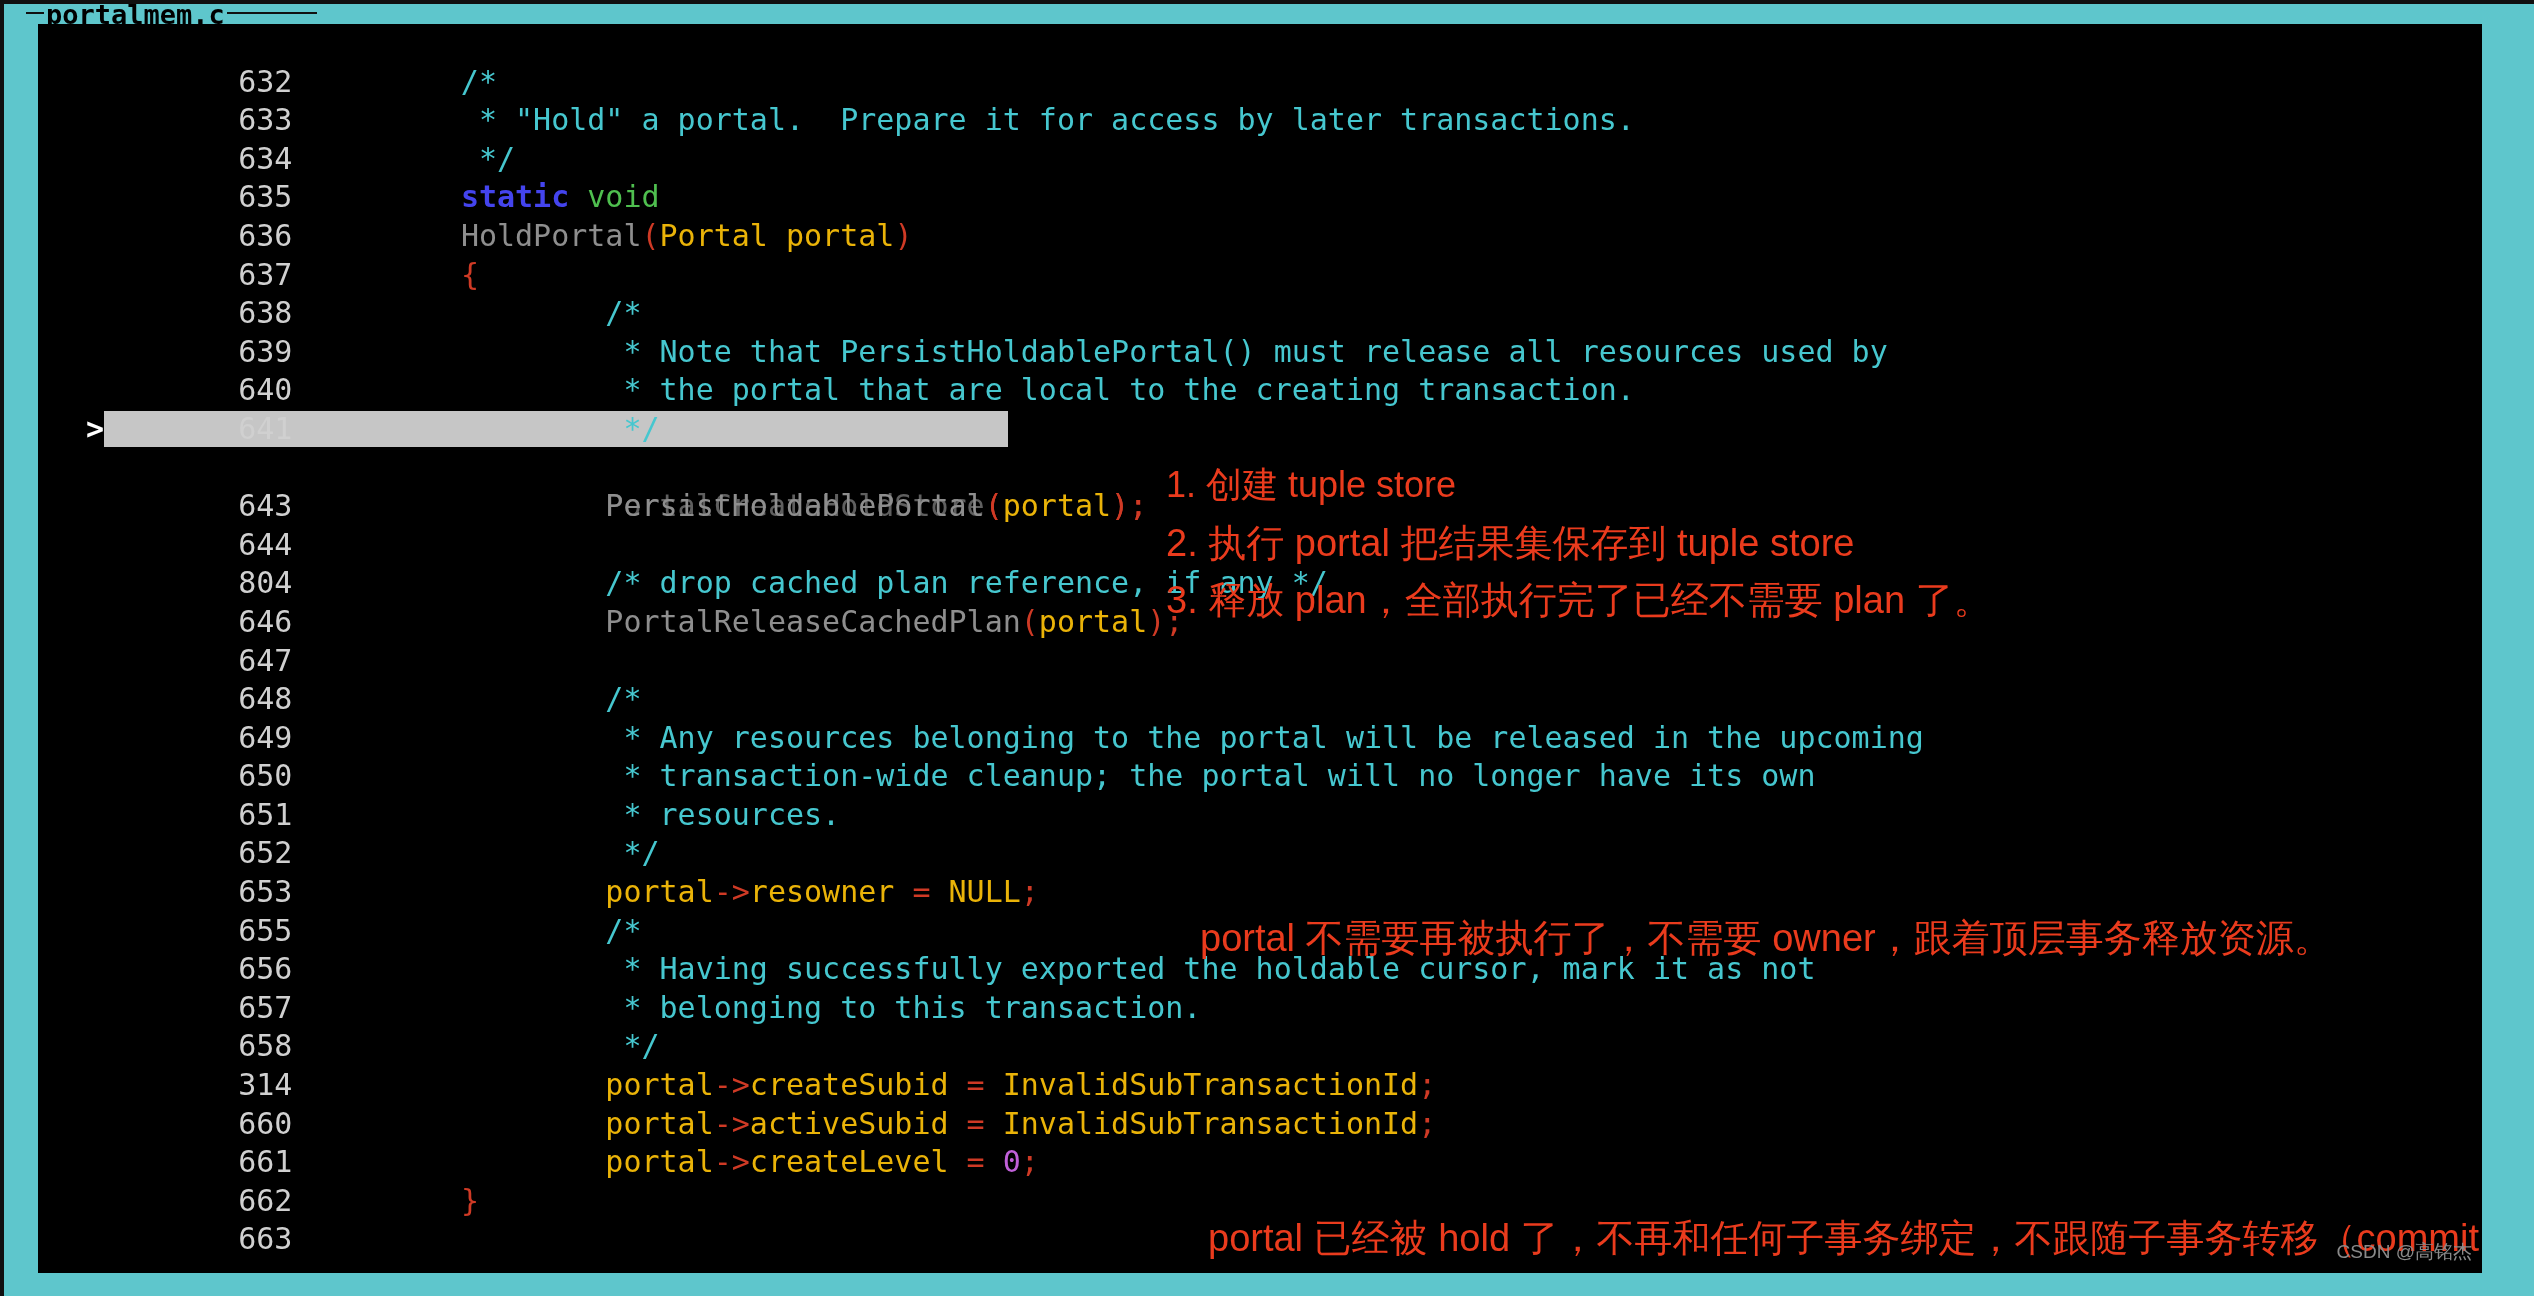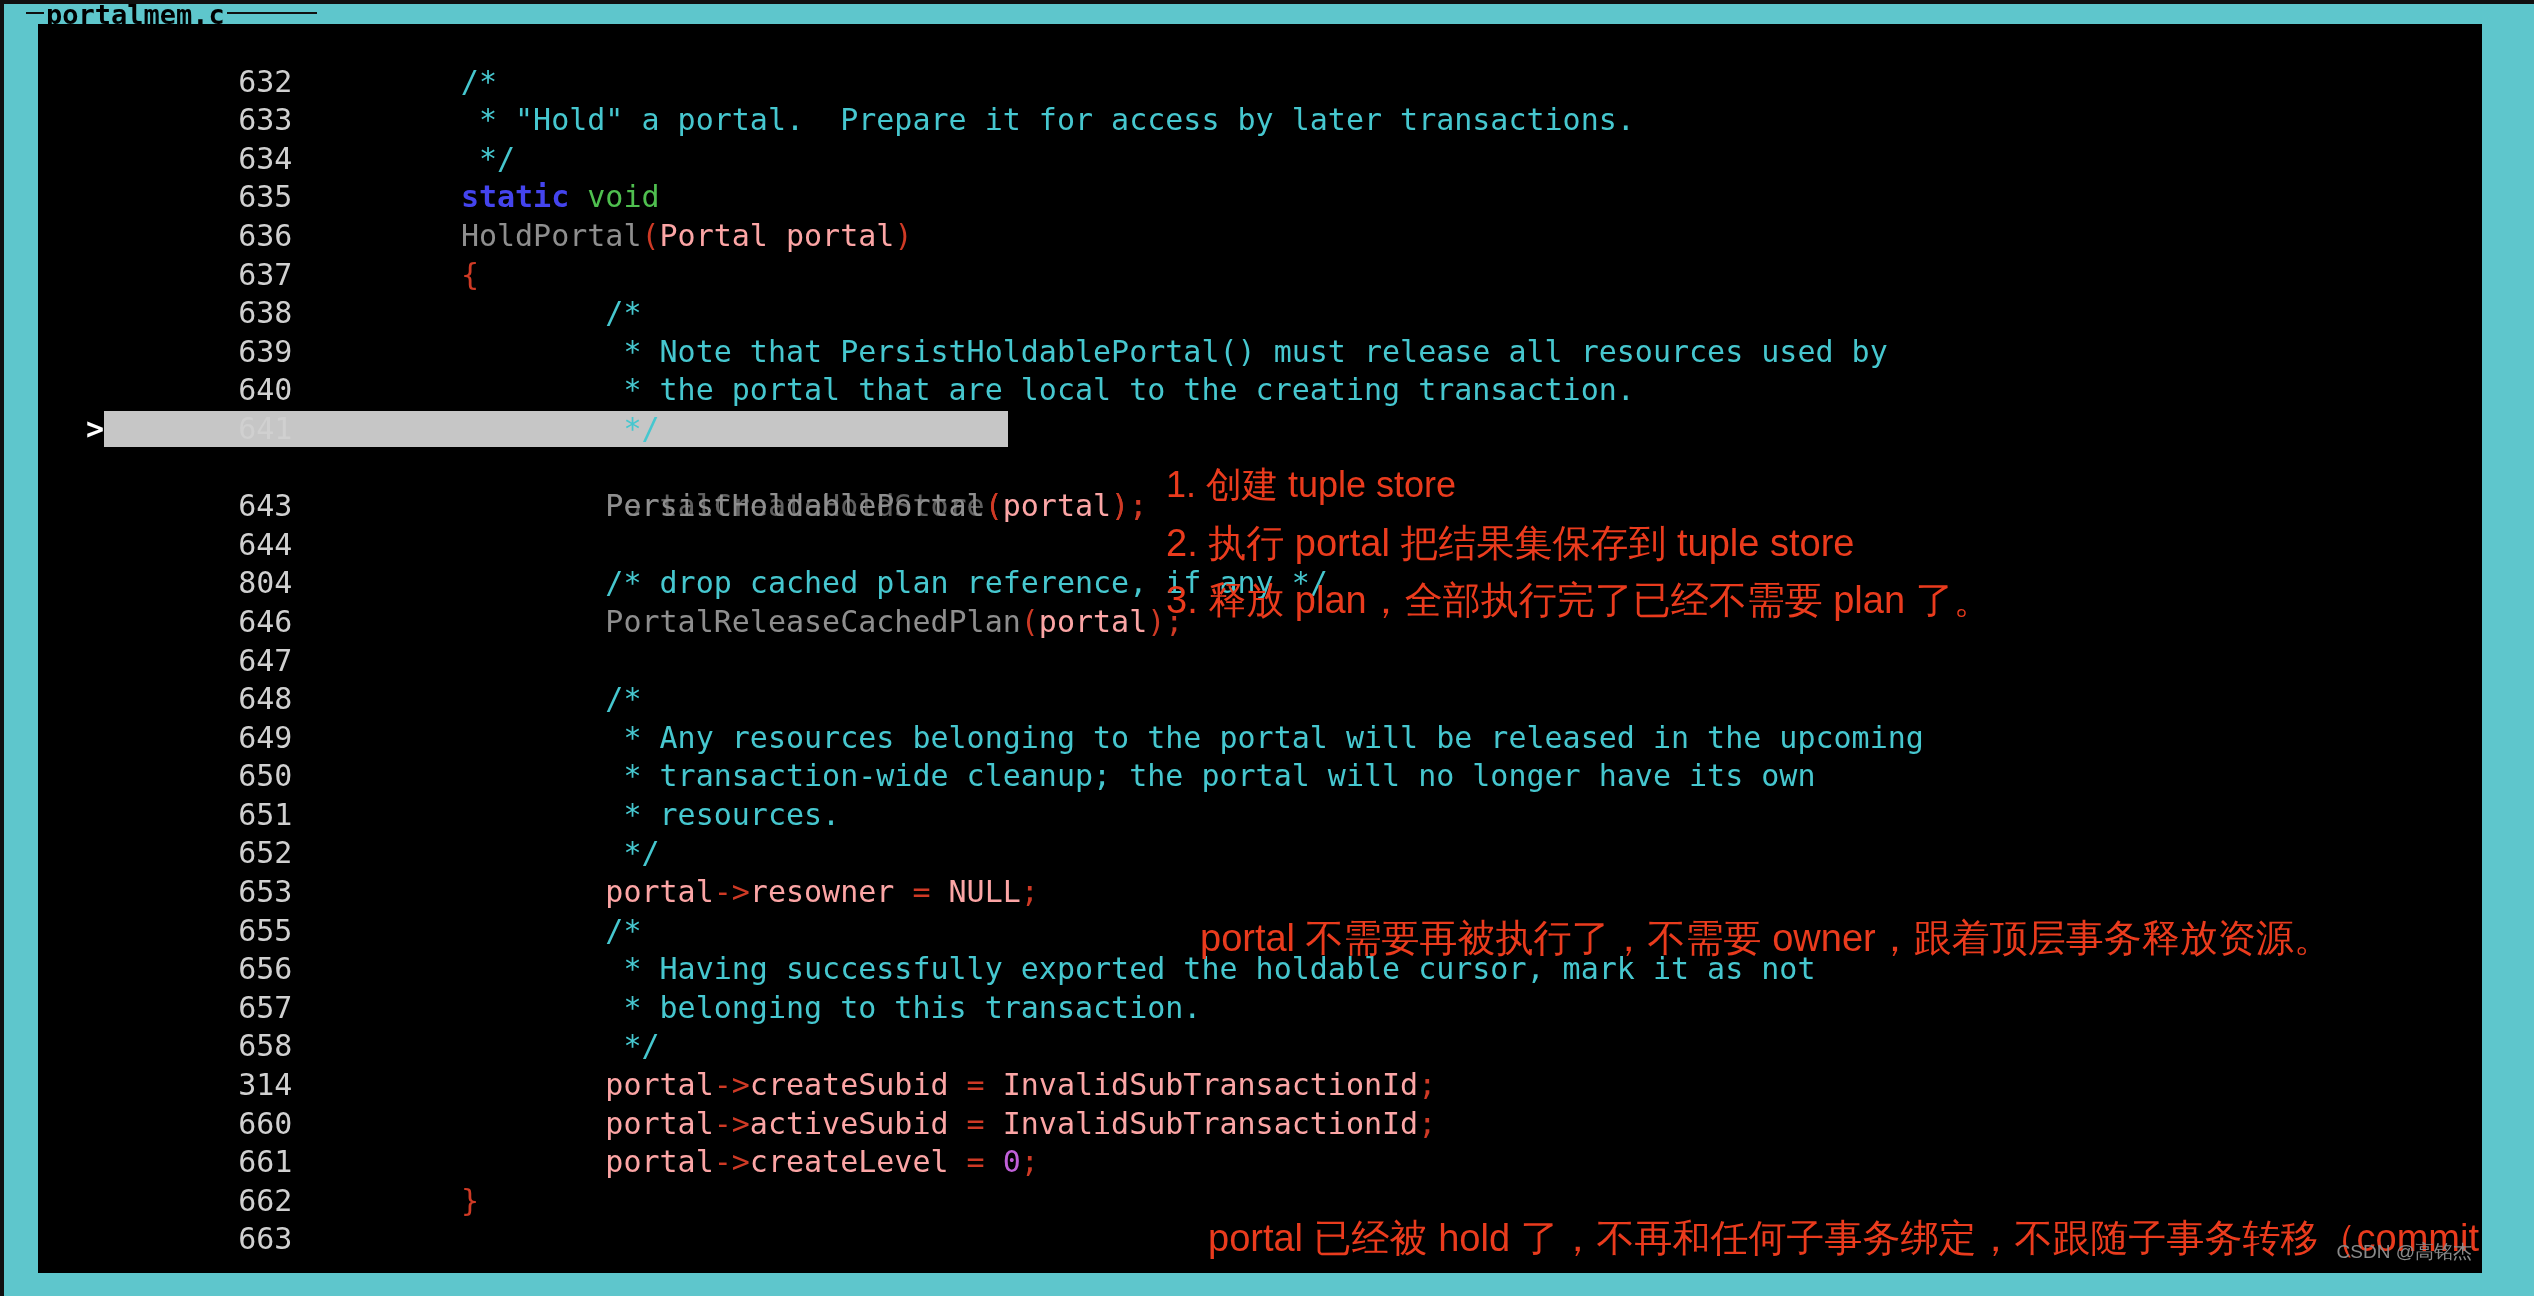--- a/index.html
+++ b/index.html
@@ -115,21 +115,21 @@
   .code-line.active .code-text .id { color: #5f5f5f; }
   .code-line.active .code-text .plain { color: #101010; }
 
   
   .cmt    { color: #46c7cf; }
   .kw     { color: #4444ee; font-weight: bold; }
   .type   { color: #4fbf4f; }
   .id     { color: #8e8e8e; }
   .punct  { color: #cf3a25; }
   .op     { color: #cf3a25; }
-  .plain  { color: #fca5a5; }
+  .plain  { color: #eab308; }
   .num    { color: #c060d8; }
 
   
   .annot {
     position: absolute;
     color: #ea3b1d;
     font-family: "Liberation Sans", "DejaVu Sans", sans-serif;
     white-space: nowrap;
     z-index: 10;
     line-height: 1;

